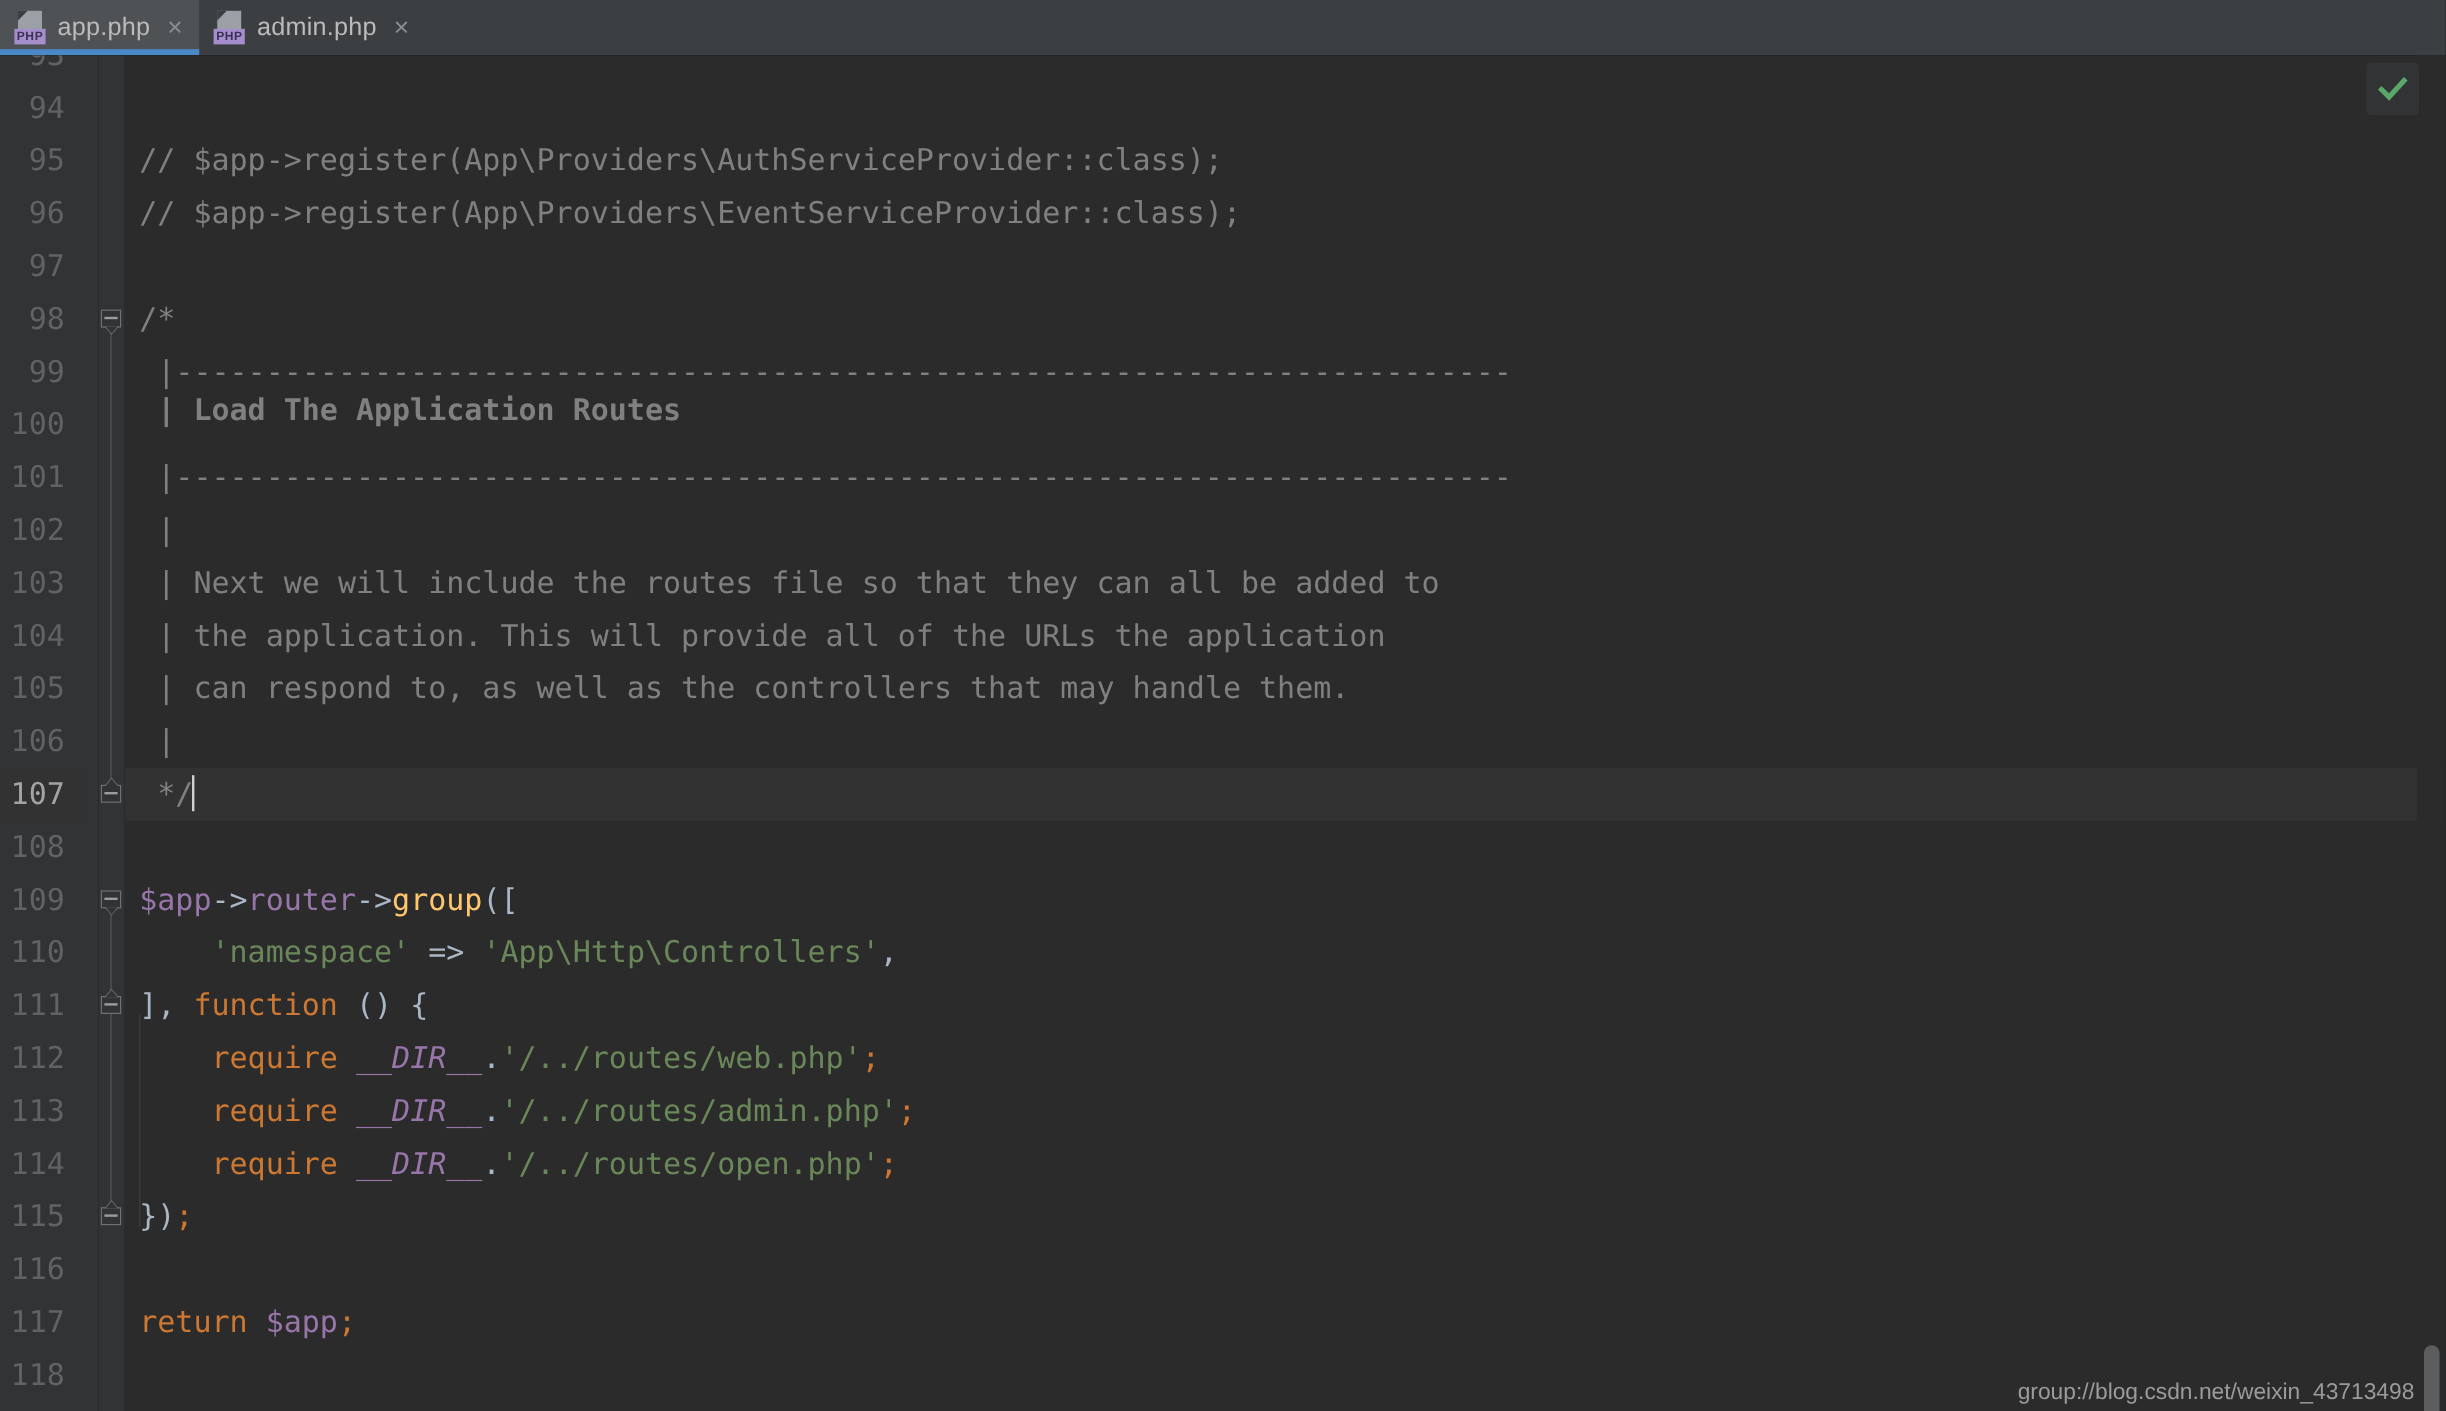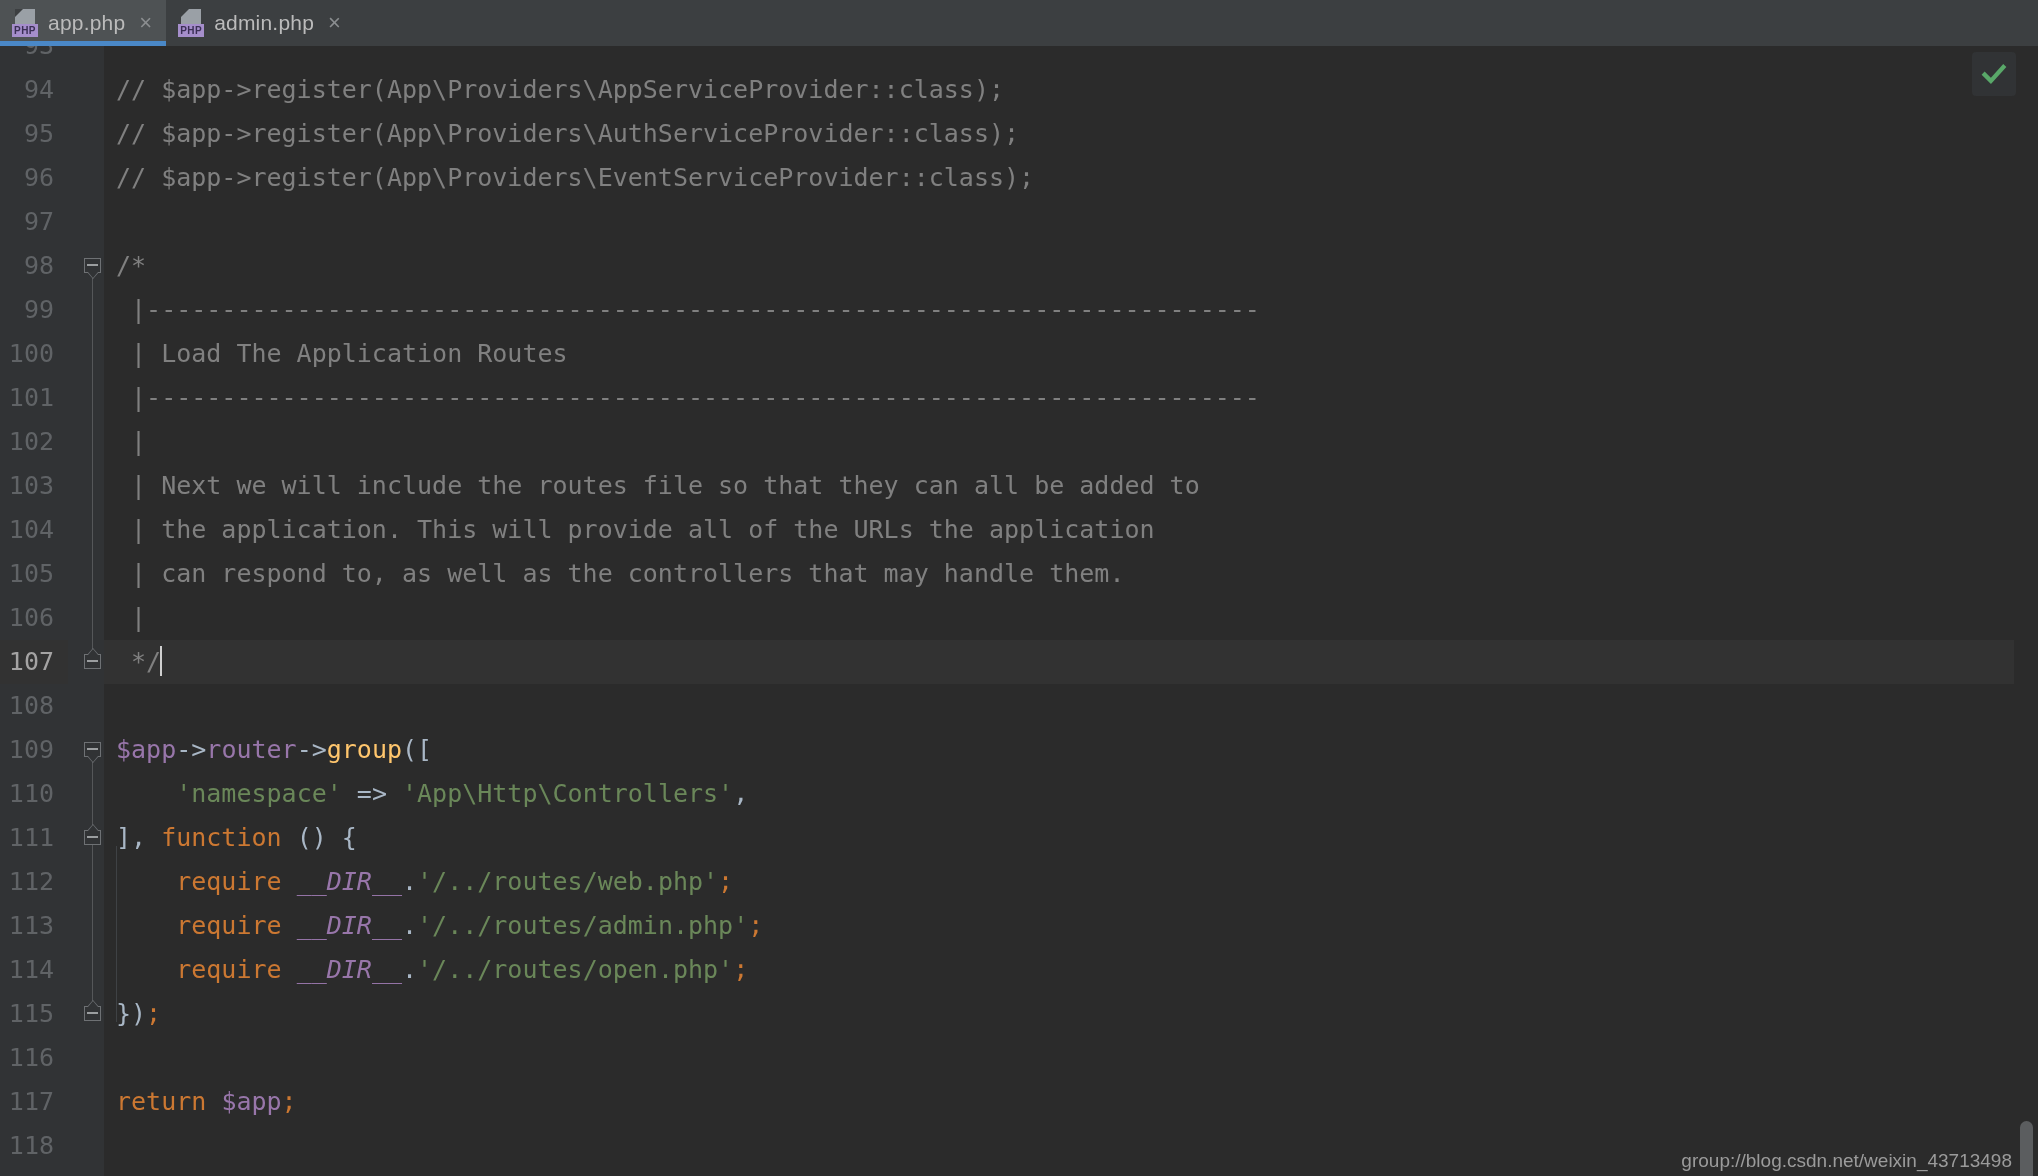--- a/index.html
+++ b/index.html
@@ -363,27 +363,26 @@
       </div>
       <div class="foldmark up" style="top: 960px;">
         <span class="box"></span>
         <span class="tip"></span>
         <span class="tipi"></span>
         <span class="minus"></span>
       </div>
     </div>
   <div id="code">
       <div class="codeline" style="top: -22px;"></div>
-      <div class="codeline" style="top: 22px;"><span class="t-comment">// $app-&gt;register(App\Providers\AppServiceProvider::class);</span></div>
       <div class="codeline" style="top: 66px;"><span class="t-comment">// $app-&gt;register(App\Providers\AuthServiceProvider::class);</span></div>
       <div class="codeline" style="top: 110px;"><span class="t-comment">// $app-&gt;register(App\Providers\EventServiceProvider::class);</span></div>
       <div class="codeline" style="top: 154px;"></div>
       <div class="codeline" style="top: 198px;"><span class="t-comment">/*</span></div>
       <div class="codeline" style="top: 242px;"><span class="t-comment"> |--------------------------------------------------------------------------</span></div>
-      <div class="codeline" style="top: 286px;"><span class="t-comment"> | Load The Application Routes</span></div>
+      <div class="codeline" style="top: 274px; font-weight: bold;"><span class="t-comment"> | Load The Application Routes</span></div>
       <div class="codeline" style="top: 330px;"><span class="t-comment"> |--------------------------------------------------------------------------</span></div>
       <div class="codeline" style="top: 374px;"><span class="t-comment"> |</span></div>
       <div class="codeline" style="top: 418px;"><span class="t-comment"> | Next we will include the routes file so that they can all be added to</span></div>
       <div class="codeline" style="top: 462px;"><span class="t-comment"> | the application. This will provide all of the URLs the application</span></div>
       <div class="codeline" style="top: 506px;"><span class="t-comment"> | can respond to, as well as the controllers that may handle them.</span></div>
       <div class="codeline" style="top: 550px;"><span class="t-comment"> |</span></div>
       <div class="codeline current" style="top: 594px;"><span class="t-comment"> */</span><span class="caret"></span></div>
       <div class="codeline" style="top: 638px;"></div>
       <div class="codeline" style="top: 682px;"><span class="t-var">$app</span><span class="t-punct">-&gt;</span><span class="t-var">router</span><span class="t-punct">-&gt;</span><span class="t-fn">group</span><span class="t-punct">([</span></div>
       <div class="codeline" style="top: 770px;"><span class="t-punct">], </span><span class="t-kw">function</span><span class="t-punct"> () {</span></div>

